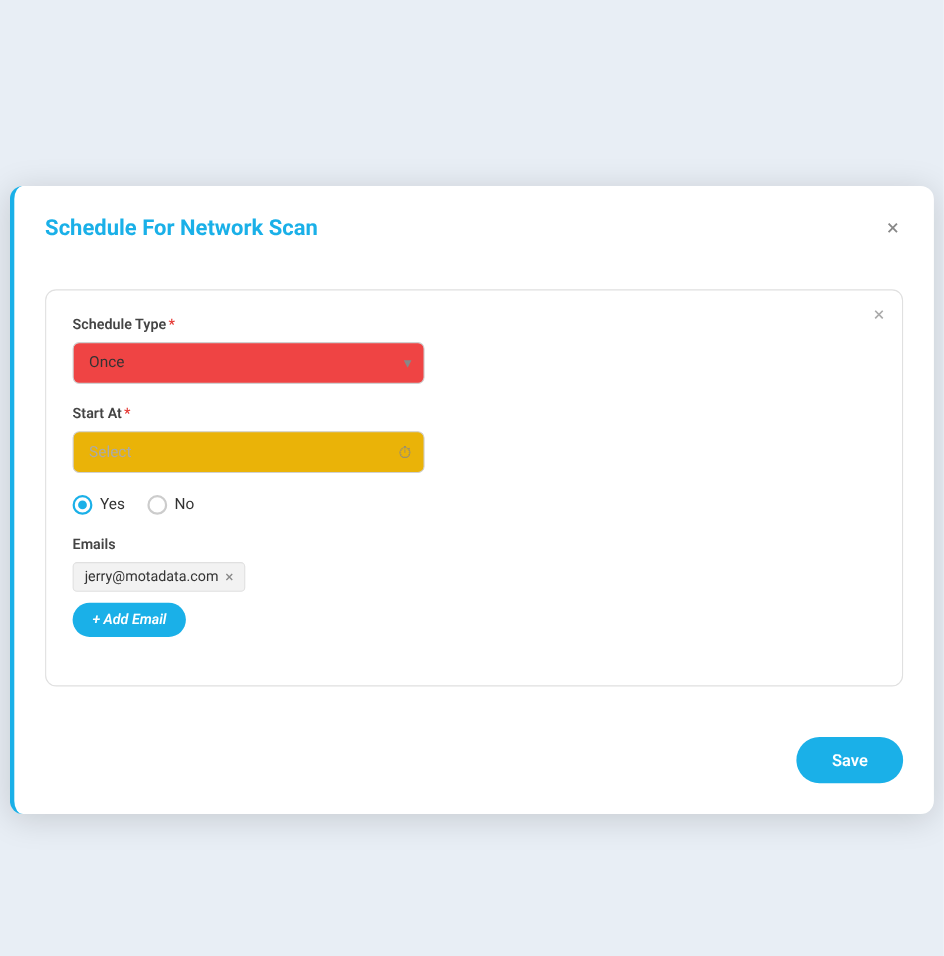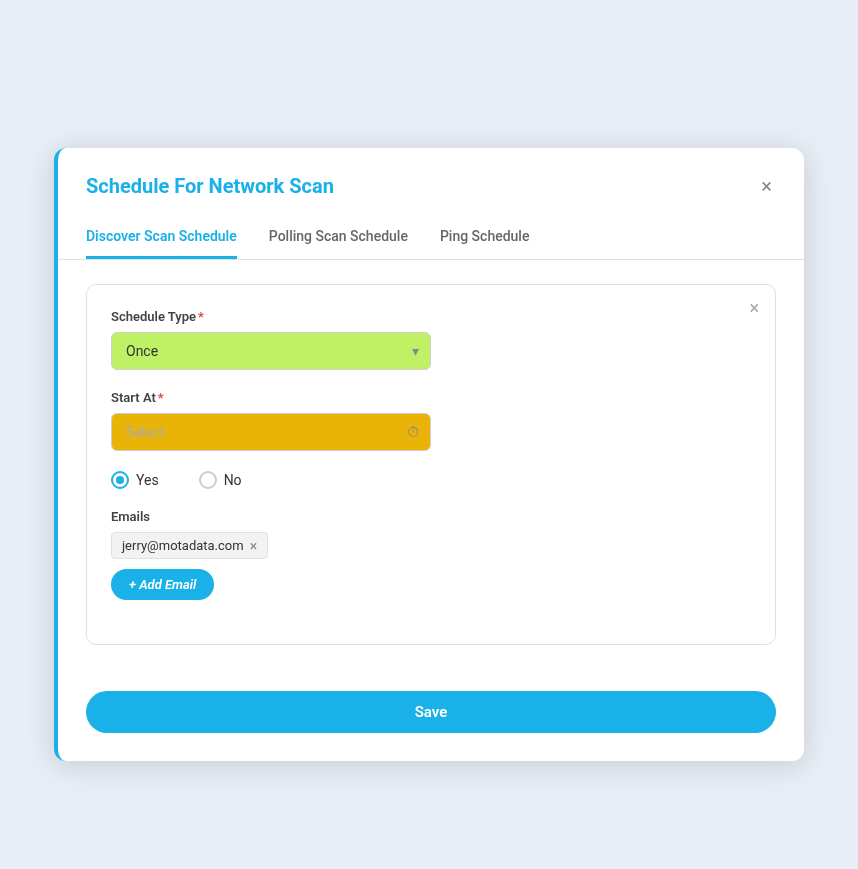--- a/index.html
+++ b/index.html
@@ -22,21 +22,21 @@
       width: 858px;
       min-height: 869px;
       display: flex;
       align-items: center;
       justify-content: center;
     }
 
     .modal {
       background: #ffffff;
       border-radius: 12px;
-      width: 750px;
+      width: 840px;
       box-shadow: 0 4px 30px rgba(0,0,0,0.15);
       overflow: hidden;
       border-left: 4px solid #1ab0e8;
     }
 
     .modal-header {
       display: flex;
       align-items: center;
       justify-content: space-between;
       padding: 24px 28px 18px 28px;
@@ -131,21 +131,21 @@
       width: 320px;
     }
 
     .form-select {
       width: 100%;
       padding: 10px 36px 10px 14px;
       border: 1px solid #d0d0d0;
       border-radius: 6px;
       font-size: 14px;
       color: #333;
-      background: #bef264;
+      background: #ef4444;
       appearance: none;
       cursor: pointer;
       outline: none;
     }
 
     .select-arrow {
       position: absolute;
       right: 12px;
       top: 50%;
       transform: translateY(-50%);
@@ -179,21 +179,21 @@
       right: 12px;
       top: 50%;
       transform: translateY(-50%);
       color: #888;
       pointer-events: none;
       font-size: 15px;
     }
 
     .radio-group {
       display: flex;
-      gap: 40px;
+      gap: 20px;
       align-items: center;
     }
 
     .radio-label {
       display: flex;
       align-items: center;
       gap: 7px;
       font-size: 14px;
       color: #333;
       cursor: pointer;
@@ -265,21 +265,20 @@
       font-weight: 600;
       cursor: pointer;
       font-style: italic;
     }
 
     .modal-footer {
       display: flex;
       justify-content: flex-end;
       gap: 12px;
       padding: 16px 28px 28px 28px;
-      flex-direction: column;
     }
 
     .btn-save {
       background: #1ab0e8;
       color: #fff;
       border: none;
       border-radius: 24px;
       padding: 12px 32px;
       font-size: 15px;
       font-weight: 600;
@@ -301,25 +300,20 @@
 <body>
 
 <div class="modal-overlay">
   <div class="modal">
 
     <div class="modal-header">
       <h2 class="modal-title">Schedule For Network Scan</h2>
       <button class="close-btn">×</button>
     </div>
 
-    <div class="tabs">
-      <button class="tab active">Discover Scan Schedule</button>
-      <button class="tab">Polling Scan Schedule</button>
-      <button class="tab">Ping Schedule</button>
-    </div>
 
     <div class="modal-body">
       <div class="form-card">
 
         <button class="card-close-btn">×</button>
 
         <div class="form-group">
           <label class="form-label">
             <span>Schedule Type</span><span class="required-star">*</span>
           </label>

